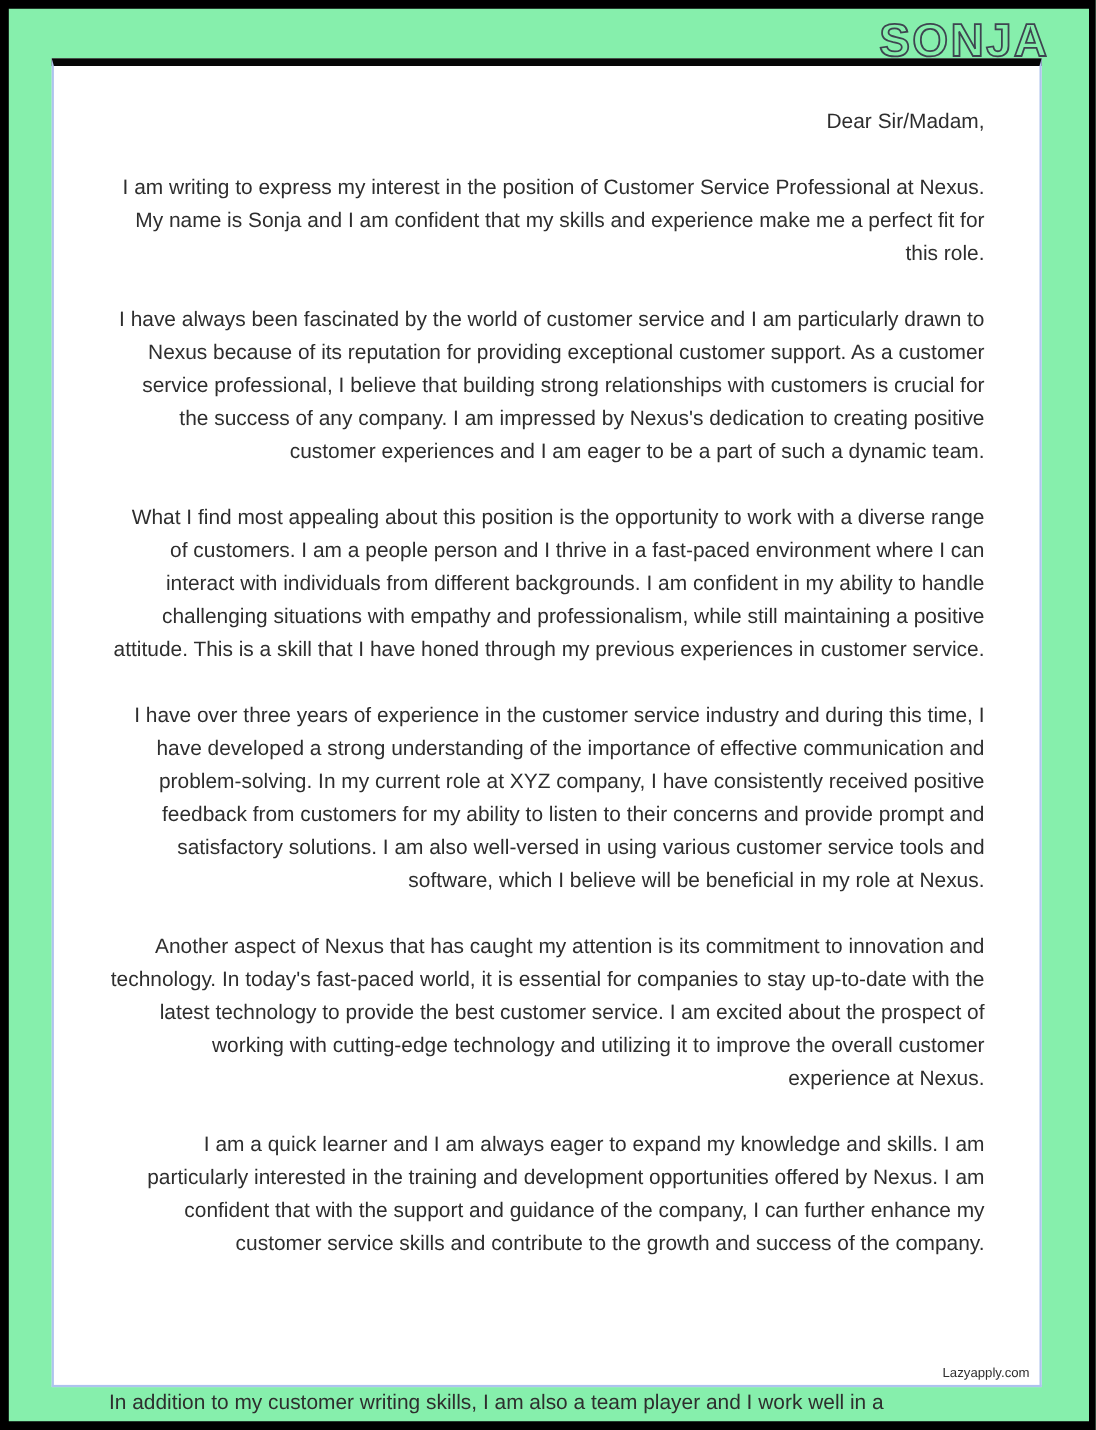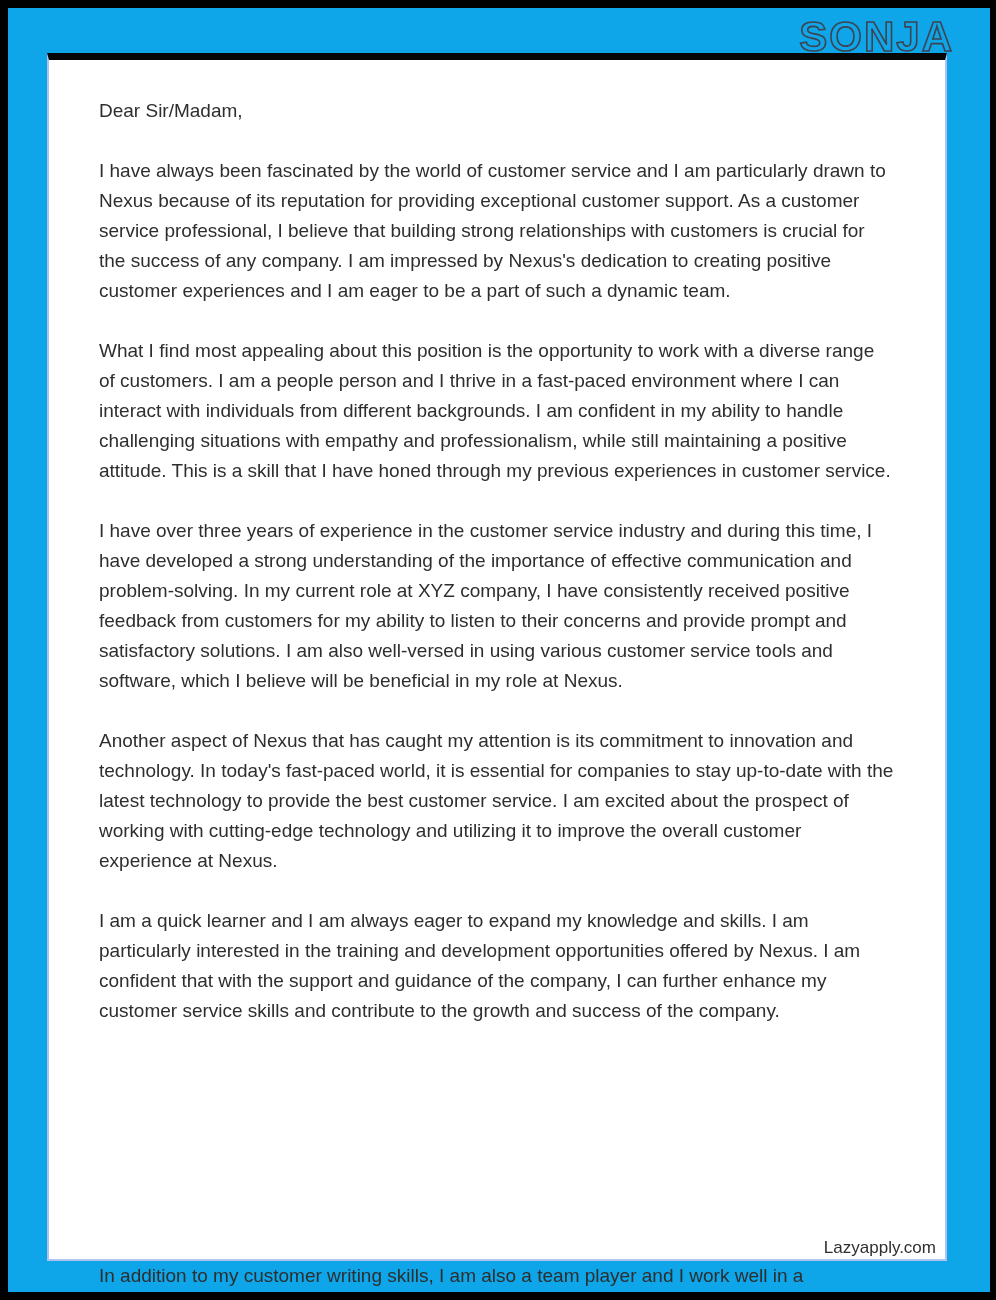--- a/index.html
+++ b/index.html
@@ -3,21 +3,21 @@
 <meta charset="utf-8">
 <style>
   html, body { margin: 0; padding: 0; background: #000; }
   .canvas {
     position: relative;
     width: 996px;
     height: 1300px;
     box-sizing: border-box;
     border: 8px solid #000;
     border-right-width: 6px;
-    background: #0ea5e9;
+    background: #86efac;
     overflow: hidden;
     font-family: "Liberation Sans", sans-serif;
   }
   .brand {
     position: absolute;
     top: 8px;
     right: 36px;
     font-size: 42px;
     font-weight: 600;
     letter-spacing: 2px;
@@ -37,29 +37,29 @@
     border-left: 2px solid #aec3ee;
     border-right: 2px solid #aec3ee;
     border-bottom: 2px solid #aec3ee;
     overflow: hidden;
   }
   .page-content {
     padding: 36px 50px 0 50px;
     font-size: 19px;
     line-height: 30px;
     color: #2e2e2e;
-    text-align: left;
+    text-align: right;
   }
   .page-content p { margin: 30px 0 0 0; }
   .page-content p:first-child { margin-top: 0; }
   .watermark {
     position: absolute;
     right: 9px;
     bottom: 2px;
-    font-size: 17px;
+    font-size: 12px;
     line-height: 18px;
     color: #2e2e2e;
   }
   .overflow-line {
     position: absolute;
     left: 91px;
     top: 1253px;
     width: 860px;
     font-size: 19px;
     line-height: 30px;
@@ -70,20 +70,21 @@
 </head>
 <body>
 
 <div class="canvas">
 
   <div class="brand">SONJA</div>
 
   <div class="page">
     <div class="page-content">
       <p>Dear Sir/Madam,</p>
+      <p>I am writing to express my interest in the position of Customer Service Professional at Nexus. My name is Sonja and I am confident that my skills and experience make me a perfect fit for this role.</p>
       <p>I have always been fascinated by the world of customer service and I am particularly drawn to Nexus because of its reputation for providing exceptional customer support. As a customer service professional, I believe that building strong relationships with customers is crucial for the success of any company. I am impressed by Nexus's dedication to creating positive customer experiences and I am eager to be a part of such a dynamic team.</p>
       <p>What I find most appealing about this position is the opportunity to work with a diverse range of customers. I am a people person and I thrive in a fast-paced environment where I can interact with individuals from different backgrounds. I am confident in my ability to handle challenging situations with empathy and professionalism, while still maintaining a positive attitude. This is a skill that I have honed through my previous experiences in customer service.</p>
       <p>I have over three years of experience in the customer service industry and during this time, I have developed a strong understanding of the importance of effective communication and problem-solving. In my current role at XYZ company, I have consistently received positive feedback from customers for my ability to listen to their concerns and provide prompt and satisfactory solutions. I am also well-versed in using various customer service tools and software, which I believe will be beneficial in my role at Nexus.</p>
       <p>Another aspect of Nexus that has caught my attention is its commitment to innovation and technology. In today's fast-paced world, it is essential for companies to stay up-to-date with the latest technology to provide the best customer service. I am excited about the prospect of working with cutting-edge technology and utilizing it to improve the overall customer experience at Nexus.</p>
       <p>I am a quick learner and I am always eager to expand my knowledge and skills. I am particularly interested in the training and development opportunities offered by Nexus. I am confident that with the support and guidance of the company, I can further enhance my customer service skills and contribute to the growth and success of the company.</p>
     </div>
     <div class="watermark">Lazyapply.com</div>
   </div>
 
   <div class="overflow-line">In addition to my customer writing skills, I am also a team player and I work well in a</div>

